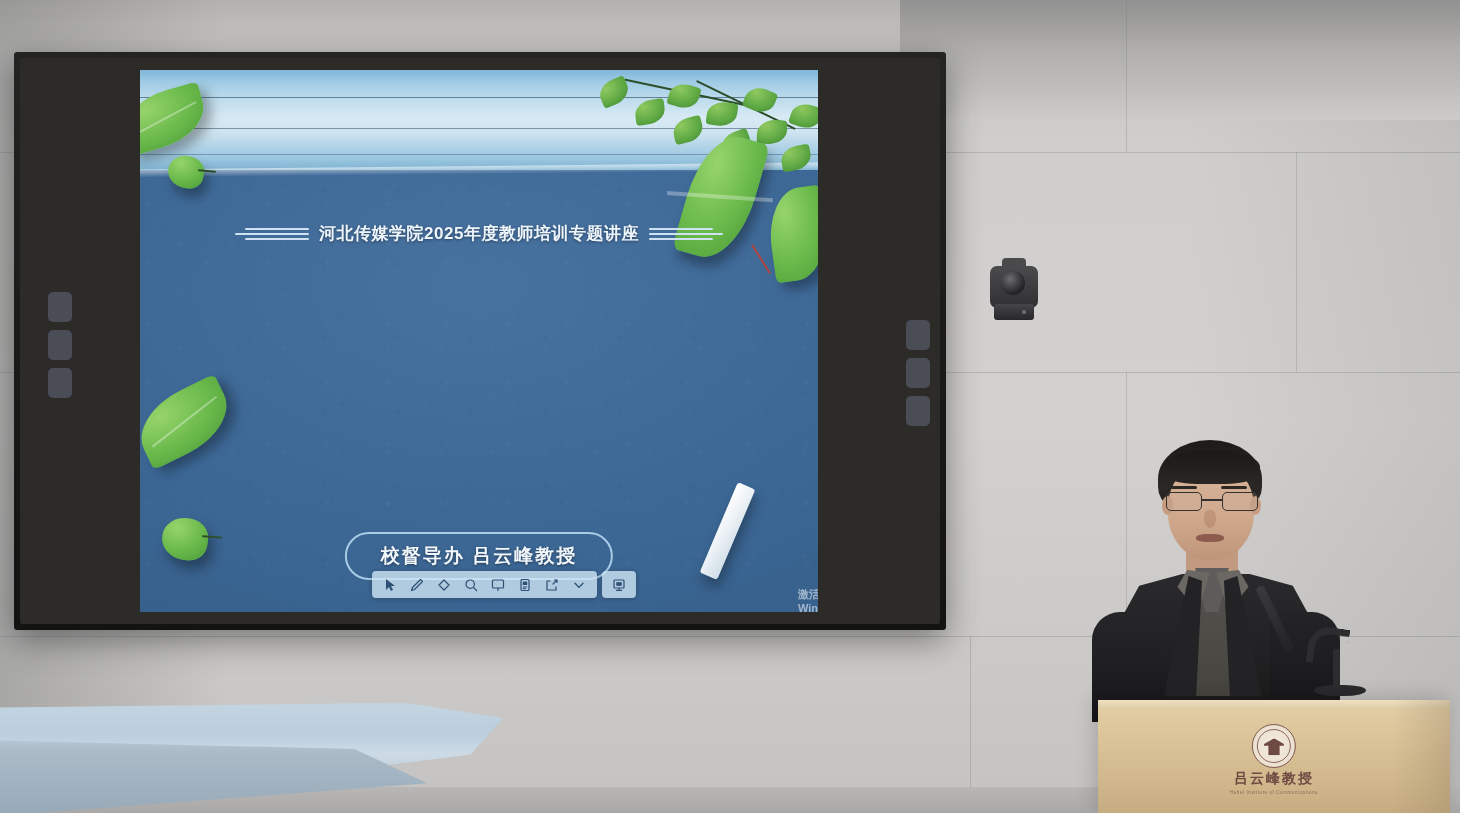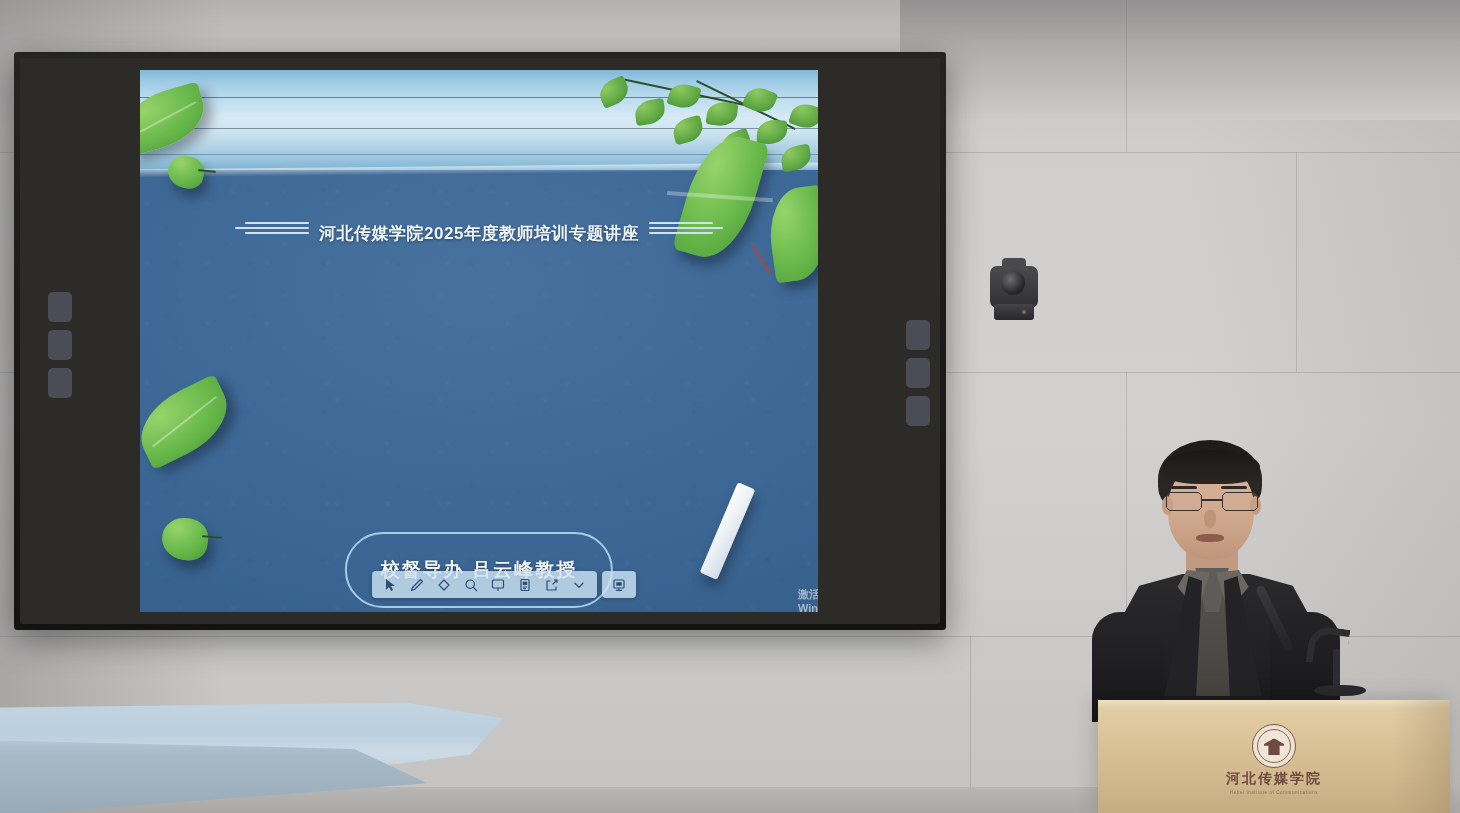--- a/index.html
+++ b/index.html
@@ -100,21 +100,21 @@
   .leaf-small {
     position: absolute; width: 30px; height: 24px;
     border-radius: 60% 14% 60% 14%;
     background: radial-gradient(110% 110% at 30% 25%, #8fc95f 0%, #5ea844 55%, #3a7d2f 100%);
   }
   .stem { position: absolute; background: #2c4f2a; height: 1.6px; border-radius: 2px; }
 
   
   .slide-heading {
     position: absolute; left: 0; right: 0; top: 152px;
-    display: flex; justify-content: center; gap: 10px;
+    display: flex; align-items: center; justify-content: center; gap: 10px;
   }
   .rule-group { display: flex; flex-direction: column; gap: 3px; }
   .rule { height: 2px; background: #cfe2f2; border-radius: 1px; }
   .rule-group.left  .rule:nth-child(1) { width: 64px; margin-left: 10px; }
   .rule-group.left  .rule:nth-child(2) { width: 74px; }
   .rule-group.left  .rule:nth-child(3) { width: 64px; margin-left: 10px; }
   .rule-group.right .rule:nth-child(1) { width: 64px; }
   .rule-group.right .rule:nth-child(2) { width: 74px; }
   .rule-group.right .rule:nth-child(3) { width: 64px; }
   .subtitle-text {
@@ -127,21 +127,21 @@
     text-align: center;
     font-size: 60px; font-weight: 700; letter-spacing: 3px;
     color: #f2d75f;
     -webkit-text-stroke: 1.5px #3a3410;
     text-shadow: 3px 4px 0 rgba(20,28,44,.55), 0 0 16px rgba(0,0,0,.25);
     white-space: nowrap;
   }
 
   .presenter-pill {
     position: absolute; left: 50%; top: 462px; transform: translateX(-50%);
-    padding: 23px 34px; border: 2px solid #a9cbe6; border-radius: 999px;
+    padding: 9px 34px; border: 2px solid #a9cbe6; border-radius: 999px;
     color: #f2f7fb; font-size: 19px; font-weight: 700; letter-spacing: 2px;
     white-space: nowrap; text-shadow: 0 1px 3px rgba(0,0,0,.45);
   }
 
   .chalk {
     position: absolute; left: 578px; top: 412px;
     width: 19px; height: 98px; border-radius: 3px;
     background: linear-gradient(100deg, #ffffff 0%, #eef3f7 42%, #cfdce6 100%);
     transform: rotate(23deg);
     box-shadow: 5px 7px 12px rgba(0,0,0,.3);
@@ -532,18 +532,18 @@
     <div class="mic-stem-v"></div>
     <div class="mic-curve"></div>
     <div class="mic-arm"></div>
   </div>
 
   <div class="lectern">
     <div class="lectern-top"></div>
     <div class="lectern-edge-right"></div>
     <div class="logo-wrap">
       <div class="logo-seal"></div>
-      <div class="logo-cn">河北传媒学院</div>
+      <div class="logo-cn">吕云峰教授</div>
       <div class="logo-en">Hebei Institute of Communications</div>
     </div>
   </div>
 
 </div>
 
 </body></html>

